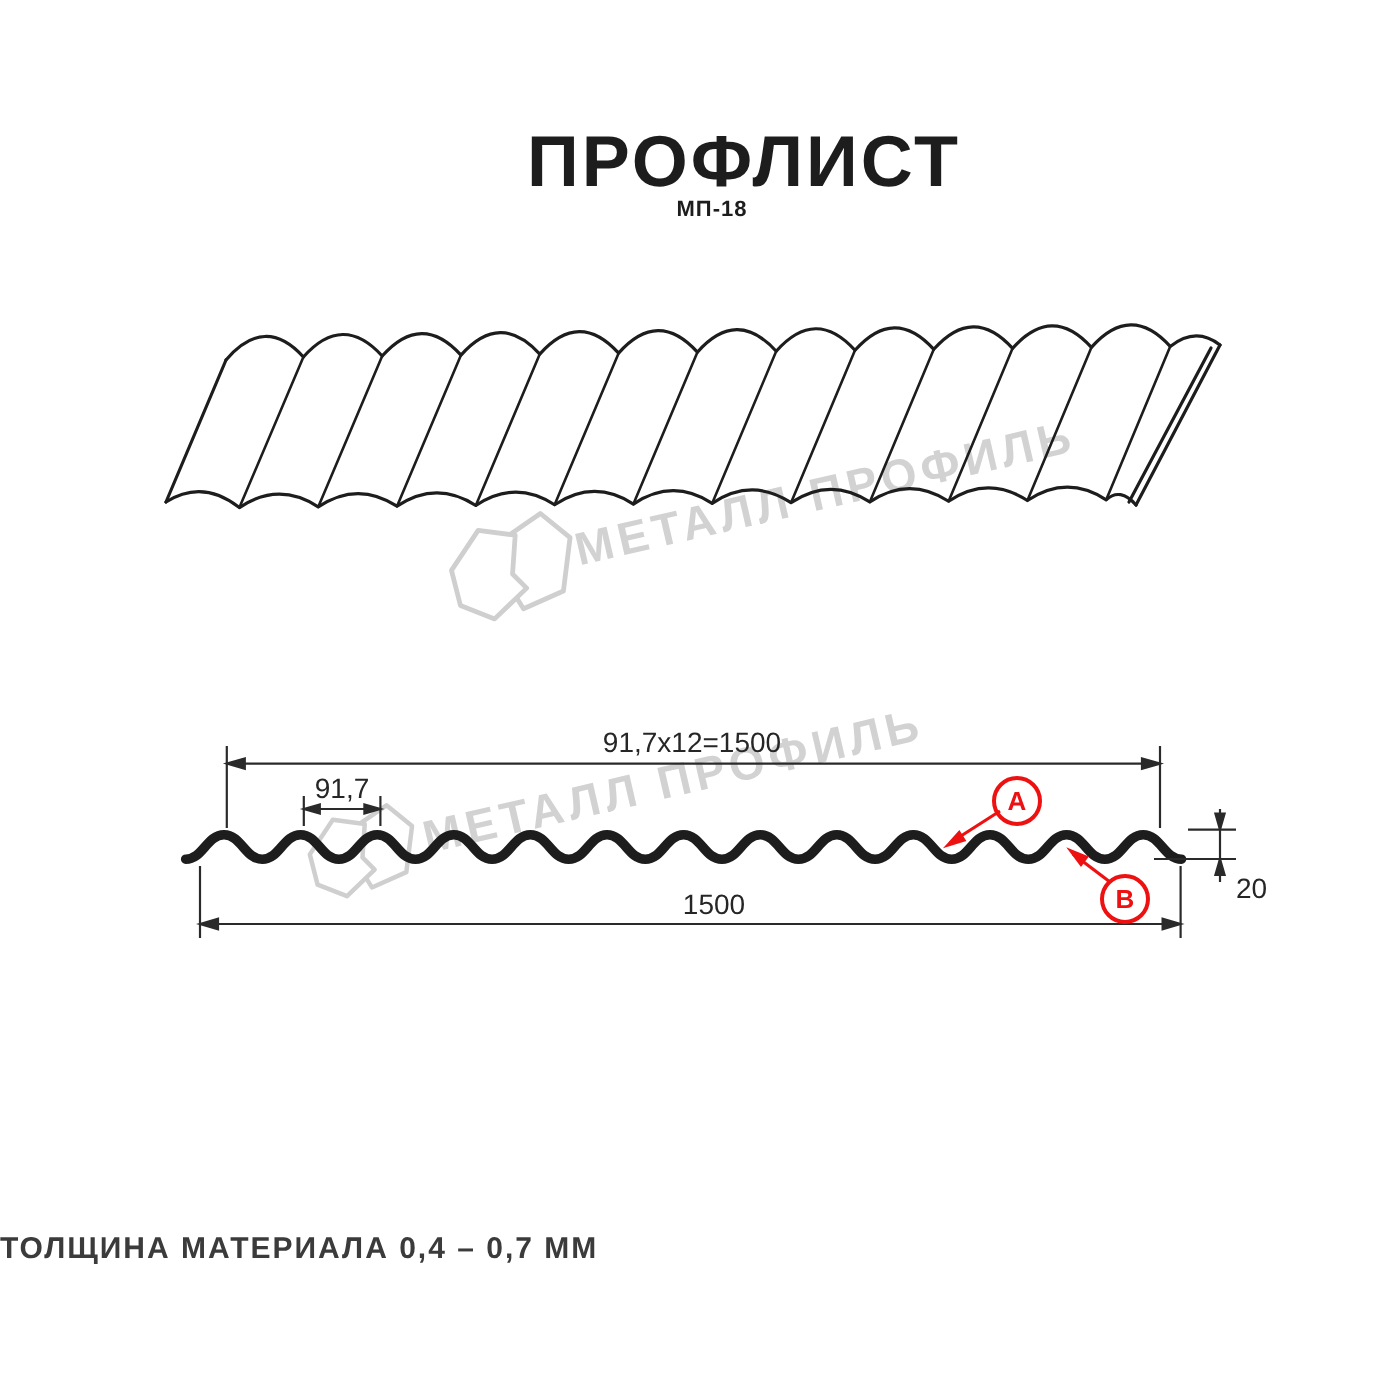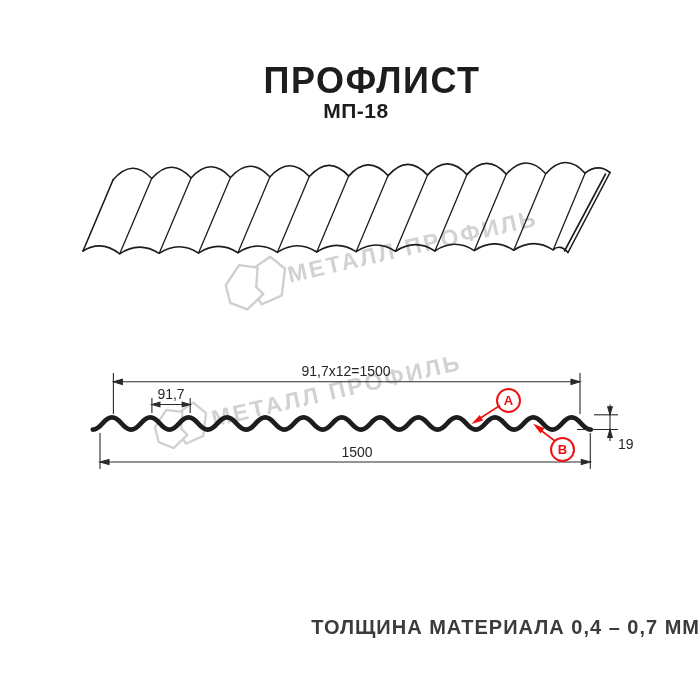--- a/index.html
+++ b/index.html
@@ -5,42 +5,42 @@
   html,body{margin:0;padding:0;background:#ffffff;}
   body{width:700px;height:700px;position:relative;overflow:hidden;
        font-family:"Liberation Sans", sans-serif;}
   #page{position:absolute;inset:0;width:700px;height:700px;background:#fff;}
 
   .abs{position:absolute;}
 
   
   #title{left:0;right:0;top:60px;text-align:center;font-size:36px;font-weight:700;
          letter-spacing:1.5px;color:#1d1d1d;padding-left:44px;}
-  #subtitle{left:12px;right:0;top:99px;text-align:center;font-size:21px;font-weight:700;
+  #subtitle{left:12px;right:0;top:99px;text-align:center;font-size:11px;font-weight:700;
             letter-spacing:0.5px;color:#1d1d1d;}
 
   
   .wm-text{font-size:23px;font-weight:700;letter-spacing:2.5px;color:#d2d2d2;
            white-space:nowrap;transform:rotate(-13deg);transform-origin:0 50%;}
   .wm-logo{transform:rotate(-8deg);transform-origin:50% 50%;}
 
   
   #art{left:0;top:0;width:700px;height:700px;pointer-events:none;}
 
   
   .dim{font-size:14px;color:#262626;white-space:nowrap;}
   .dim.centered{transform:translateX(-50%);}
 
   
   .marker{width:21px;height:21px;border:2px solid var(--red);border-radius:50%;
           color:var(--red);font-size:13px;font-weight:700;display:flex;
           align-items:center;justify-content:center;background:transparent;}
 
   
-  #footer{left:0;right:0;top:616px;text-align:right;font-size:20px;font-weight:700;
+  #footer{left:0;right:0;top:616px;text-align:left;font-size:15px;font-weight:700;
           letter-spacing:1px;color:#3b3b3b;}
 </style>
 </head>
 <body>
 
 <div id="page">
 
   <div class="abs" id="title">ПРОФЛИСТ</div>
   <div class="abs" id="subtitle">МП-18</div>
 
@@ -109,19 +109,19 @@
         <line x1="500" y1="405.5" x2="475" y2="421.5"></line>
         <polygon points="474,422.5 479.5758215940542,416.3558797577457 481.93344912887267,420.07092920655066" fill="#ee1111"></polygon>
         <line x1="555" y1="441" x2="536.5" y2="427"></line>
         <polygon points="535.5,425.5 543.1823555867061,428.6339133107674 540.4996282389675,432.1214588628277" fill="#ee1111"></polygon>
       </g>
     </svg>
 
   <div class="abs dim centered" style="left:346px;top:363px;">91,7x12=1500</div>
   <div class="abs dim centered" style="left:171px;top:386px;text-align:right;">91,7</div>
   <div class="abs dim centered" style="left:357px;top:444px;">1500</div>
-  <div class="abs dim" style="left:618px;top:436px;">19</div>
+  <div class="abs dim" style="left:618px;top:436px;">20</div>
 
   <div class="abs marker" style="left:496px;top:388px;">A</div>
   <div class="abs marker" style="left:550px;top:437px;">B</div>
 
   <div class="abs" id="footer">ТОЛЩИНА МАТЕРИАЛА 0,4 – 0,7 ММ</div>
 </div>
 
 </body></html>

